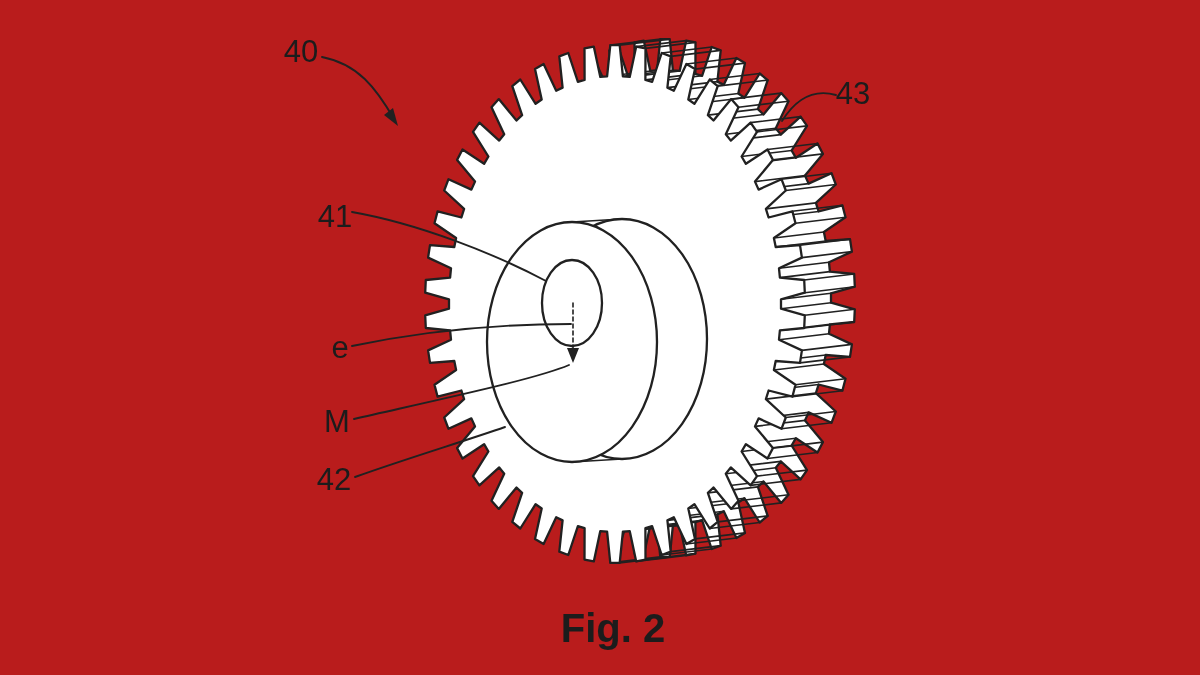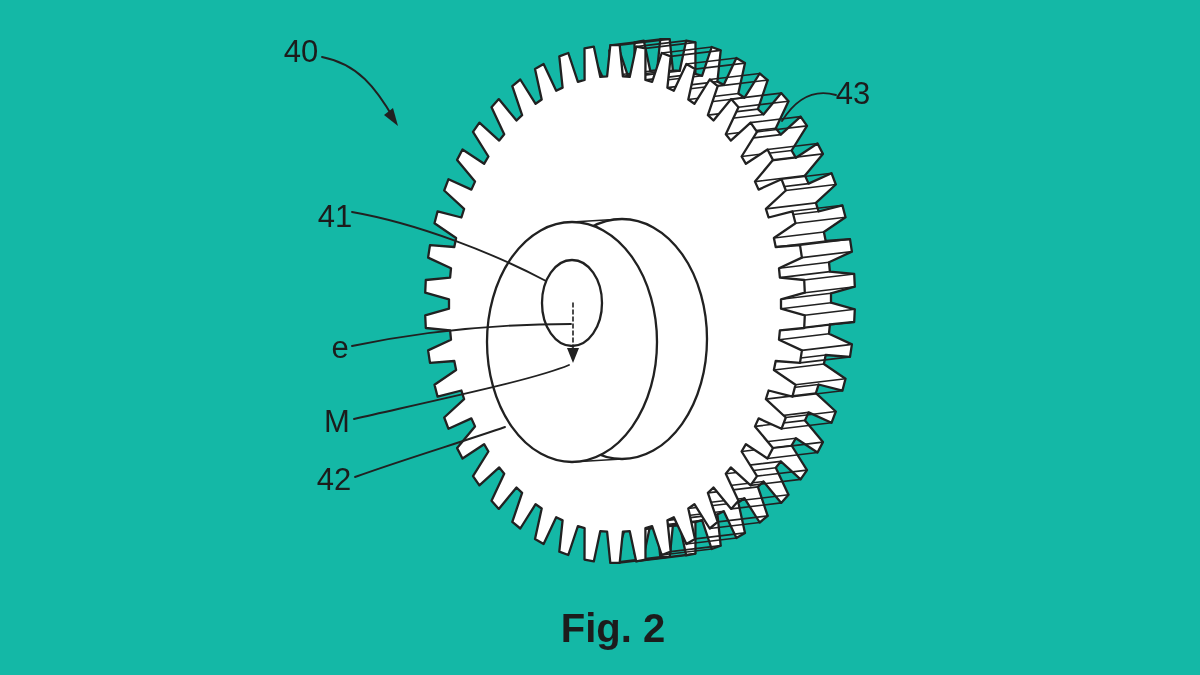--- a/index.html
+++ b/index.html
@@ -1,20 +1,20 @@
 <!DOCTYPE html>
 <html><head>
 <meta charset="utf-8">
 <style>
   html, body { margin: 0; padding: 0; background: #ffffff; }
   .stage {
     position: relative;
     width: 1200px;
     height: 675px;
-    background: #14b8a6;
+    background: #b91c1c;
     overflow: hidden;
     font-family: "Liberation Sans", sans-serif;
   }
   svg { position: absolute; left: 0; top: 0; }
   .ink {
     stroke: #212121;
     fill: none;
     stroke-width: 2.3;
     stroke-linecap: round;
     stroke-linejoin: round;

